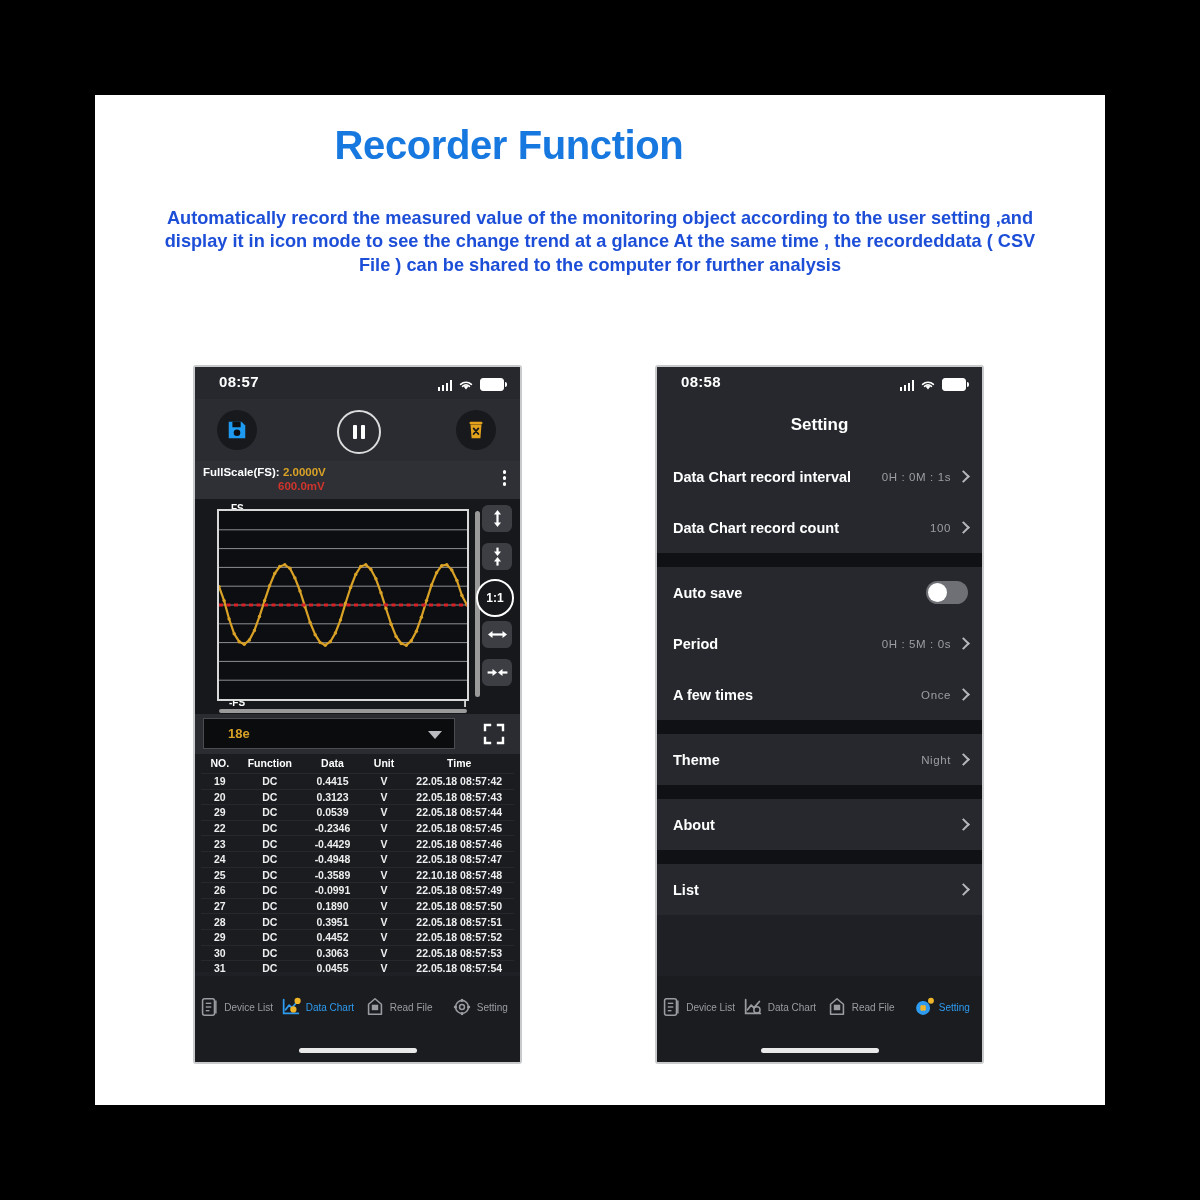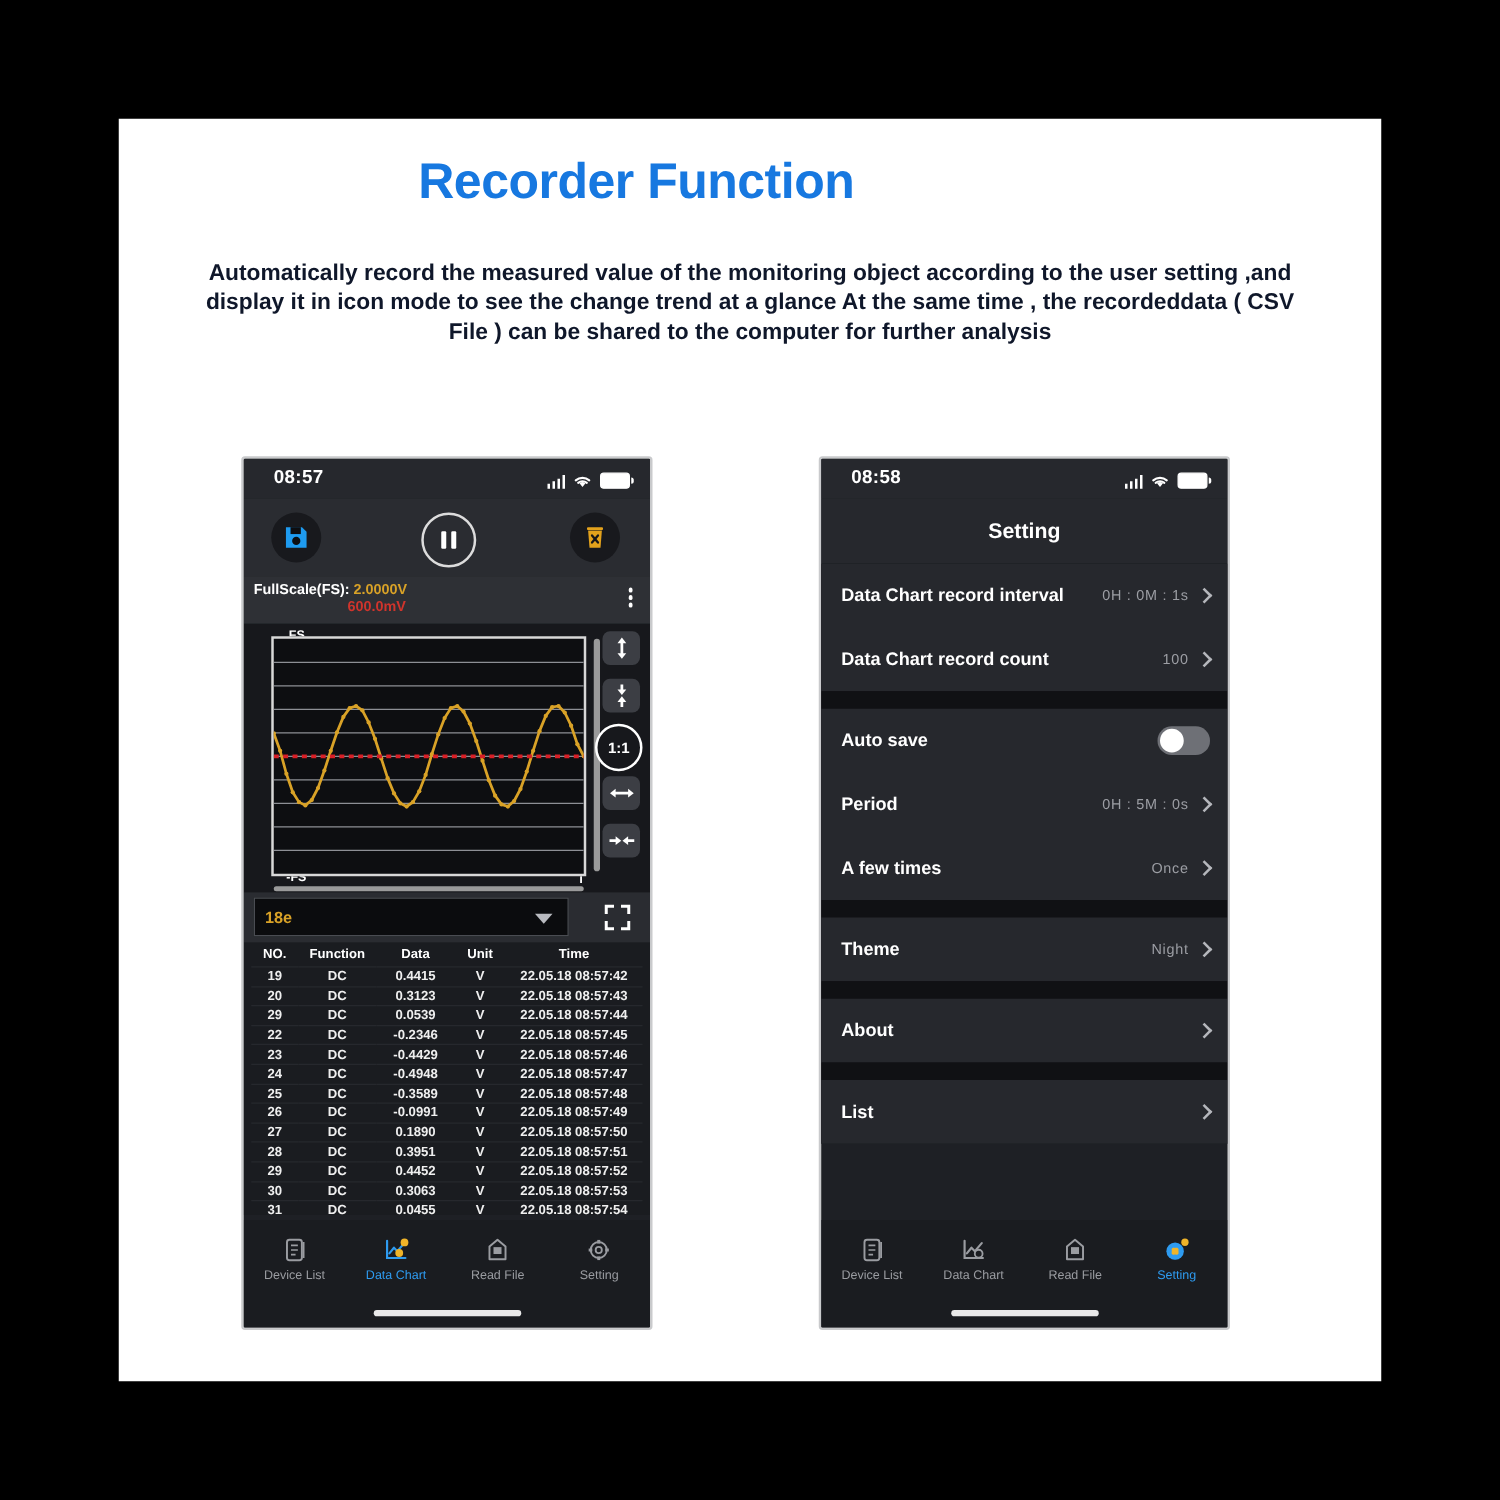--- a/index.html
+++ b/index.html
@@ -35,21 +35,21 @@
     letter-spacing: -0.4px;
   }
   .hdr-body {
     position: absolute;
     top: 112px;
     left: 60px;
     width: 890px;
     text-align: center;
     font-size: 18.2px;
     font-weight: bold;
-    color: #0f172a;
+    color: #1d4ed8;
     line-height: 23.4px;
   }
 
   
   .phone {
     position: absolute;
     top: 270px;
     width: 325px;
     height: 695px;
     background: #1e2025;
@@ -209,21 +209,21 @@
     position: absolute;
     left: 8px; top: 4px;
     width: 252px; height: 31px;
     background: #0b0c0e;
     border: 1px solid #4a4c52;
     box-sizing: border-box;
     display: flex; align-items: center;
   }
   .selbox .val {
     padding-left: 8px;
-    font-size: 13px; font-weight: bold; color: #d9a227;
+    font-size: 13px; font-weight: bold; color: #d9a227; margin-left: 16px;
   }
   .caret {
     position: absolute; right: 12px; top: 12px;
     width: 0; height: 0;
     border-left: 7px solid transparent;
     border-right: 7px solid transparent;
     border-top: 8px solid #b9bbc0;
   }
   .expandico {
     position: absolute; right: 14px; top: 8px;
@@ -299,21 +299,21 @@
   
   .tabbar {
     position: absolute;
     bottom: 0; left: 0; right: 0;
     height: 86px;
     background: #1a1c20;
   }
   .tabs { display: flex; height: 62px; }
   .tab {
     flex: 1;
-    display: flex; flex-direction: column;
+    display: flex; flex-direction: row;
     align-items: center; justify-content: center;
     gap: 4px;
   }
   .tab .tlabel { font-size: 10px; color: #9a9ca1; }
   .tab.active .tlabel { color: #2e9bf0; }
   .homebar {
     position: absolute;
     bottom: 9px; left: 50%;
     transform: translateX(-50%);
     width: 118px; height: 5px;
@@ -562,21 +562,21 @@
               <td>DC</td>
               <td>-0.4948</td>
               <td>V</td>
               <td>22.05.18 08:57:47</td>
             </tr>
             <tr>
               <td>25</td>
               <td>DC</td>
               <td>-0.3589</td>
               <td>V</td>
-              <td>22.05.18 08:57:48</td>
+              <td>22.10.18 08:57:48</td>
             </tr>
             <tr>
               <td>26</td>
               <td>DC</td>
               <td>-0.0991</td>
               <td>V</td>
               <td>22.05.18 08:57:49</td>
             </tr>
             <tr>
               <td>27</td>

